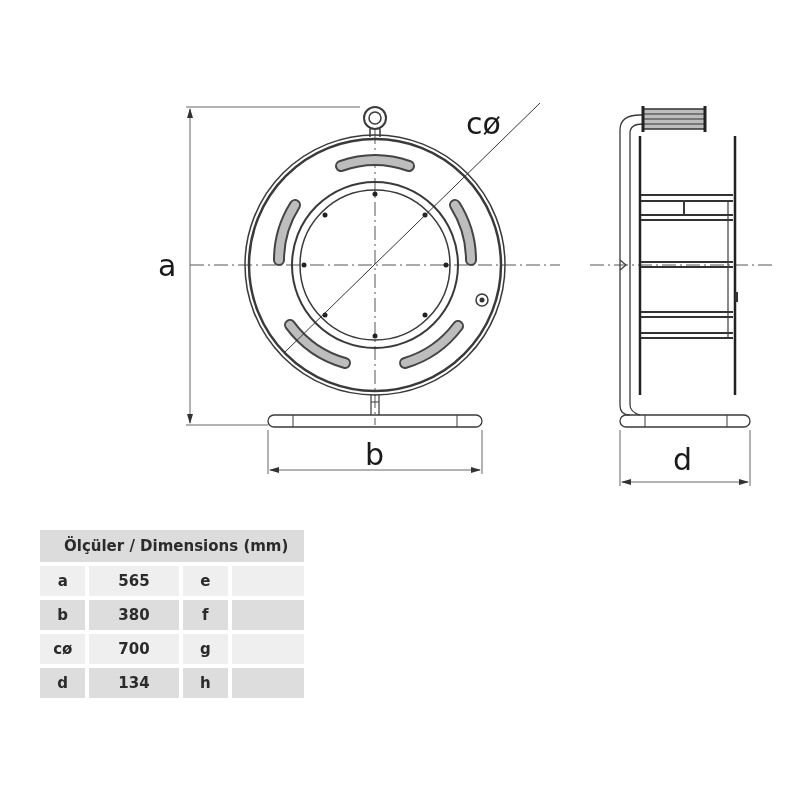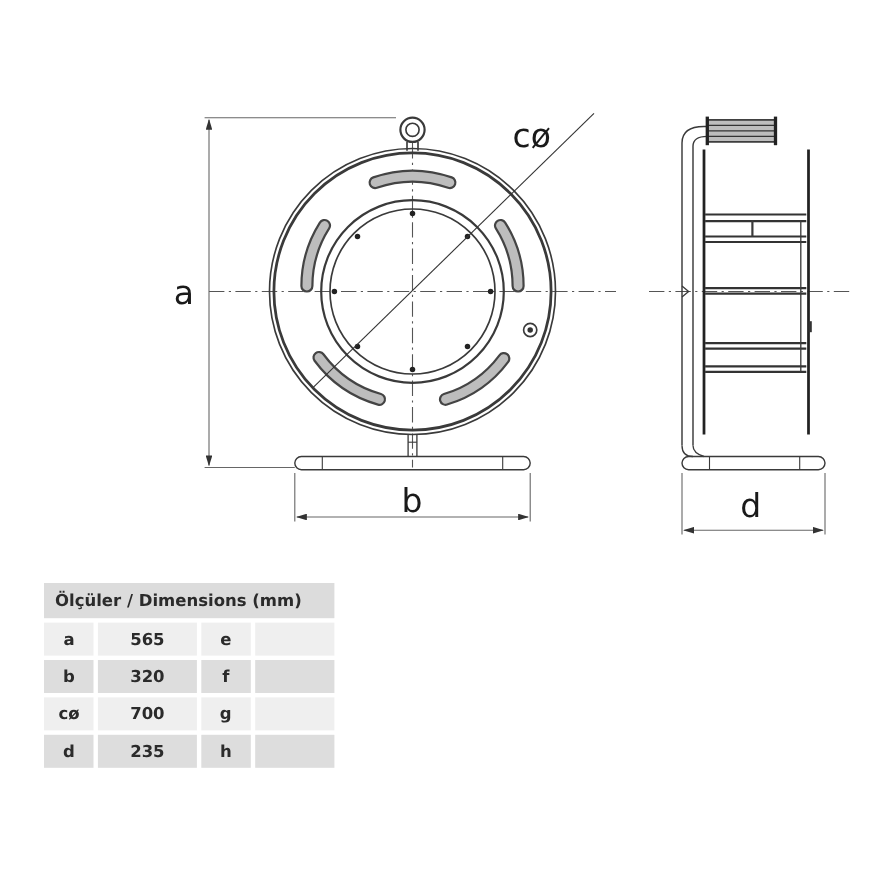--- a/index.html
+++ b/index.html
@@ -2,21 +2,21 @@
 <html><head>
   <meta charset="utf-8">
   <style>
     html, body { margin: 0; padding: 0; background: #ffffff; }
     body { width: 800px; height: 800px; position: relative; overflow: hidden;
            font-family: "DejaVu Sans", sans-serif; }
     #drawing { position: absolute; left: 0; top: 0; width: 800px; height: 500px; }
     .dim-label { font-family: "DejaVu Sans", sans-serif; font-size: 30px; fill: #1a1a1a; }
     #dims-table { position: absolute; left: 40px; top: 530px; width: 264px; }
     .t-header { height: 32px; background: #dcdcdc; color: #2b2b2b; font-weight: bold;
-                font-size: 15px; line-height: 32px; padding-left: 10px; margin-bottom: 4px;
+                font-size: 15px; line-height: 32px; padding-left: 24px; margin-bottom: 4px;
                 font-family: "DejaVu Sans", sans-serif; white-space: nowrap; }
     .t-row { display: flex; gap: 4px; margin-bottom: 4px; height: 30px; }
     .t-cell { font-weight: bold; font-size: 15px; color: #2b2b2b; display: flex;
               align-items: center; justify-content: center;
               font-family: "DejaVu Sans", sans-serif; }
     .t-row.odd .t-cell { background: #efefef; }
     .t-row.even .t-cell { background: #dddddd; }
     .c1 { width: 48px; } .c2 { width: 94px; } .c3 { width: 48px; } .c4 { width: 76px; }
   </style>
 </head>
@@ -158,29 +158,29 @@
   <div class="t-header">Ölçüler / Dimensions (mm)</div>
 
   <div class="t-row odd">
     <div class="t-cell c1">a</div>
     <div class="t-cell c2">565</div>
     <div class="t-cell c3">e</div>
     <div class="t-cell c4"></div>
   </div>
   <div class="t-row even">
     <div class="t-cell c1">b</div>
-    <div class="t-cell c2">320</div>
+    <div class="t-cell c2">380</div>
     <div class="t-cell c3">f</div>
     <div class="t-cell c4"></div>
   </div>
   <div class="t-row odd">
     <div class="t-cell c1">cø</div>
     <div class="t-cell c2">700</div>
     <div class="t-cell c3">g</div>
     <div class="t-cell c4"></div>
   </div>
   <div class="t-row even">
     <div class="t-cell c1">d</div>
-    <div class="t-cell c2">235</div>
+    <div class="t-cell c2">134</div>
     <div class="t-cell c3">h</div>
     <div class="t-cell c4"></div>
   </div>
 </div>
 
 </body></html>

